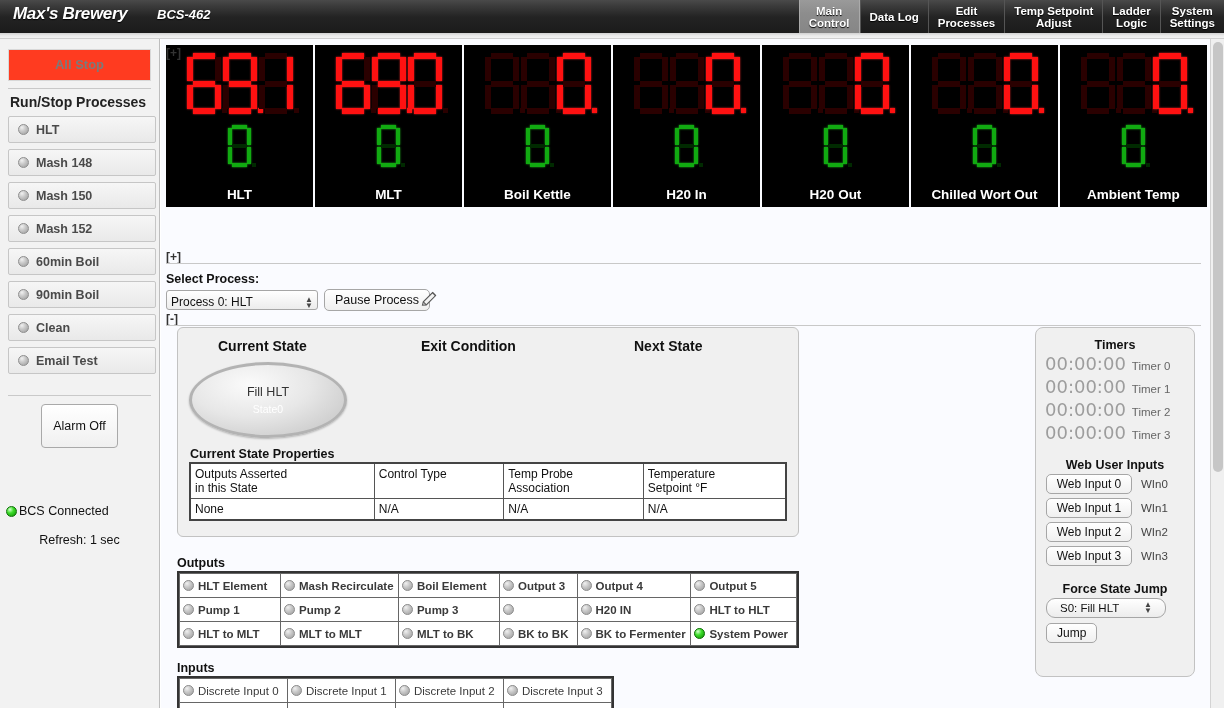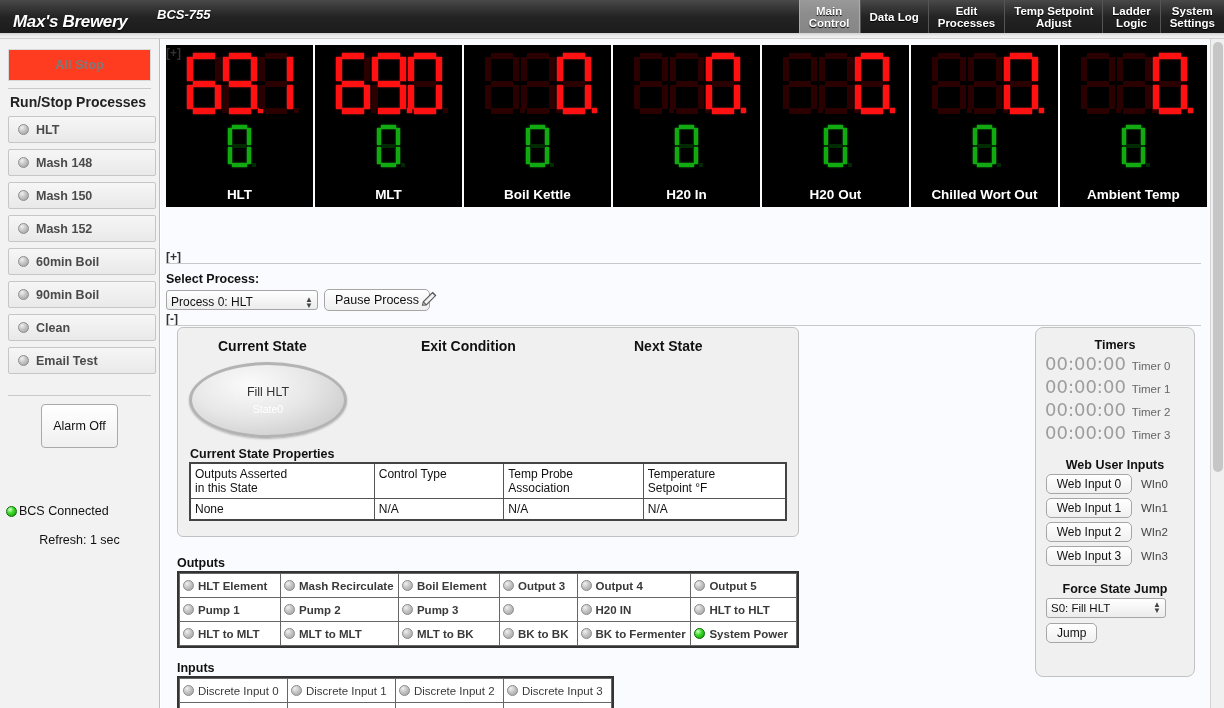--- a/index.html
+++ b/index.html
@@ -13,21 +13,21 @@
     color: #222;
   }
 
   
   #header {
     position: absolute; left: 0; top: 0; width: 1224px; height: 33px;
     background: linear-gradient(to bottom, #4a4a4a 0%, #3b3b3b 18%, #232323 52%, #1b1b1b 100%);
     overflow: visible;
   }
   #brand {
-    position: absolute; left: 13px; top: 12px;
+    position: absolute; left: 13px; top: 4px;
     color: #ffffff;
     font-style: italic; font-weight: bold;
     font-size: 17px;
     letter-spacing: -0.3px;
     text-shadow: 0 1px 1px #000;
   }
   #model {
     position: absolute; left: 157px; top: 7px;
     color: #ffffff;
     font-style: italic; font-weight: bold;
@@ -306,40 +306,40 @@
     padding: 2px 0;
     background: linear-gradient(to bottom, #ffffff 0%, #f0f0f0 100%);
     border: 1px solid #a6a6a6; border-radius: 5px;
     font-size: 12px; color: #111; cursor: pointer;
   }
   .wi-lab { font-size: 11.5px; color: #444; margin-left: 9px; }
   #jumpSelect {
     margin: 2px 0 0 10px;
     width: 120px; height: 20px;
     background: linear-gradient(to bottom, #ffffff 0%, #ececec 100%);
-    border: 1px solid #a6a6a6; border-radius: 3px;
+    border: 1px solid #a6a6a6; border-radius: 9px;
     font-size: 11.5px; color: #111;
-    display: flex; align-items: center; padding: 0 4px;
+    display: flex; align-items: center; padding: 0 13px;
     cursor: pointer;
   }
   #jumpBtn {
     display: inline-block; margin: 5px 0 0 10px;
     padding: 2px 10px;
     background: linear-gradient(to bottom, #ffffff 0%, #f0f0f0 100%);
     border: 1px solid #a6a6a6; border-radius: 5px;
     font-size: 12px; color: #111; cursor: pointer;
   }
   .sp14 { height: 14px; }
 </style>
 </head>
 <body>
 
 <div id="header">
   <div id="brand">Max's Brewery</div>
-  <div id="model">BCS-755</div>
+  <div id="model">BCS-462</div>
   <div id="tabs">
       <div class="tab active">
         <span>Main<br>Control</span>
       </div>
       <div class="tab">
         <span>Data Log</span>
       </div>
       <div class="tab">
         <span>Edit<br>Processes</span>
       </div>

